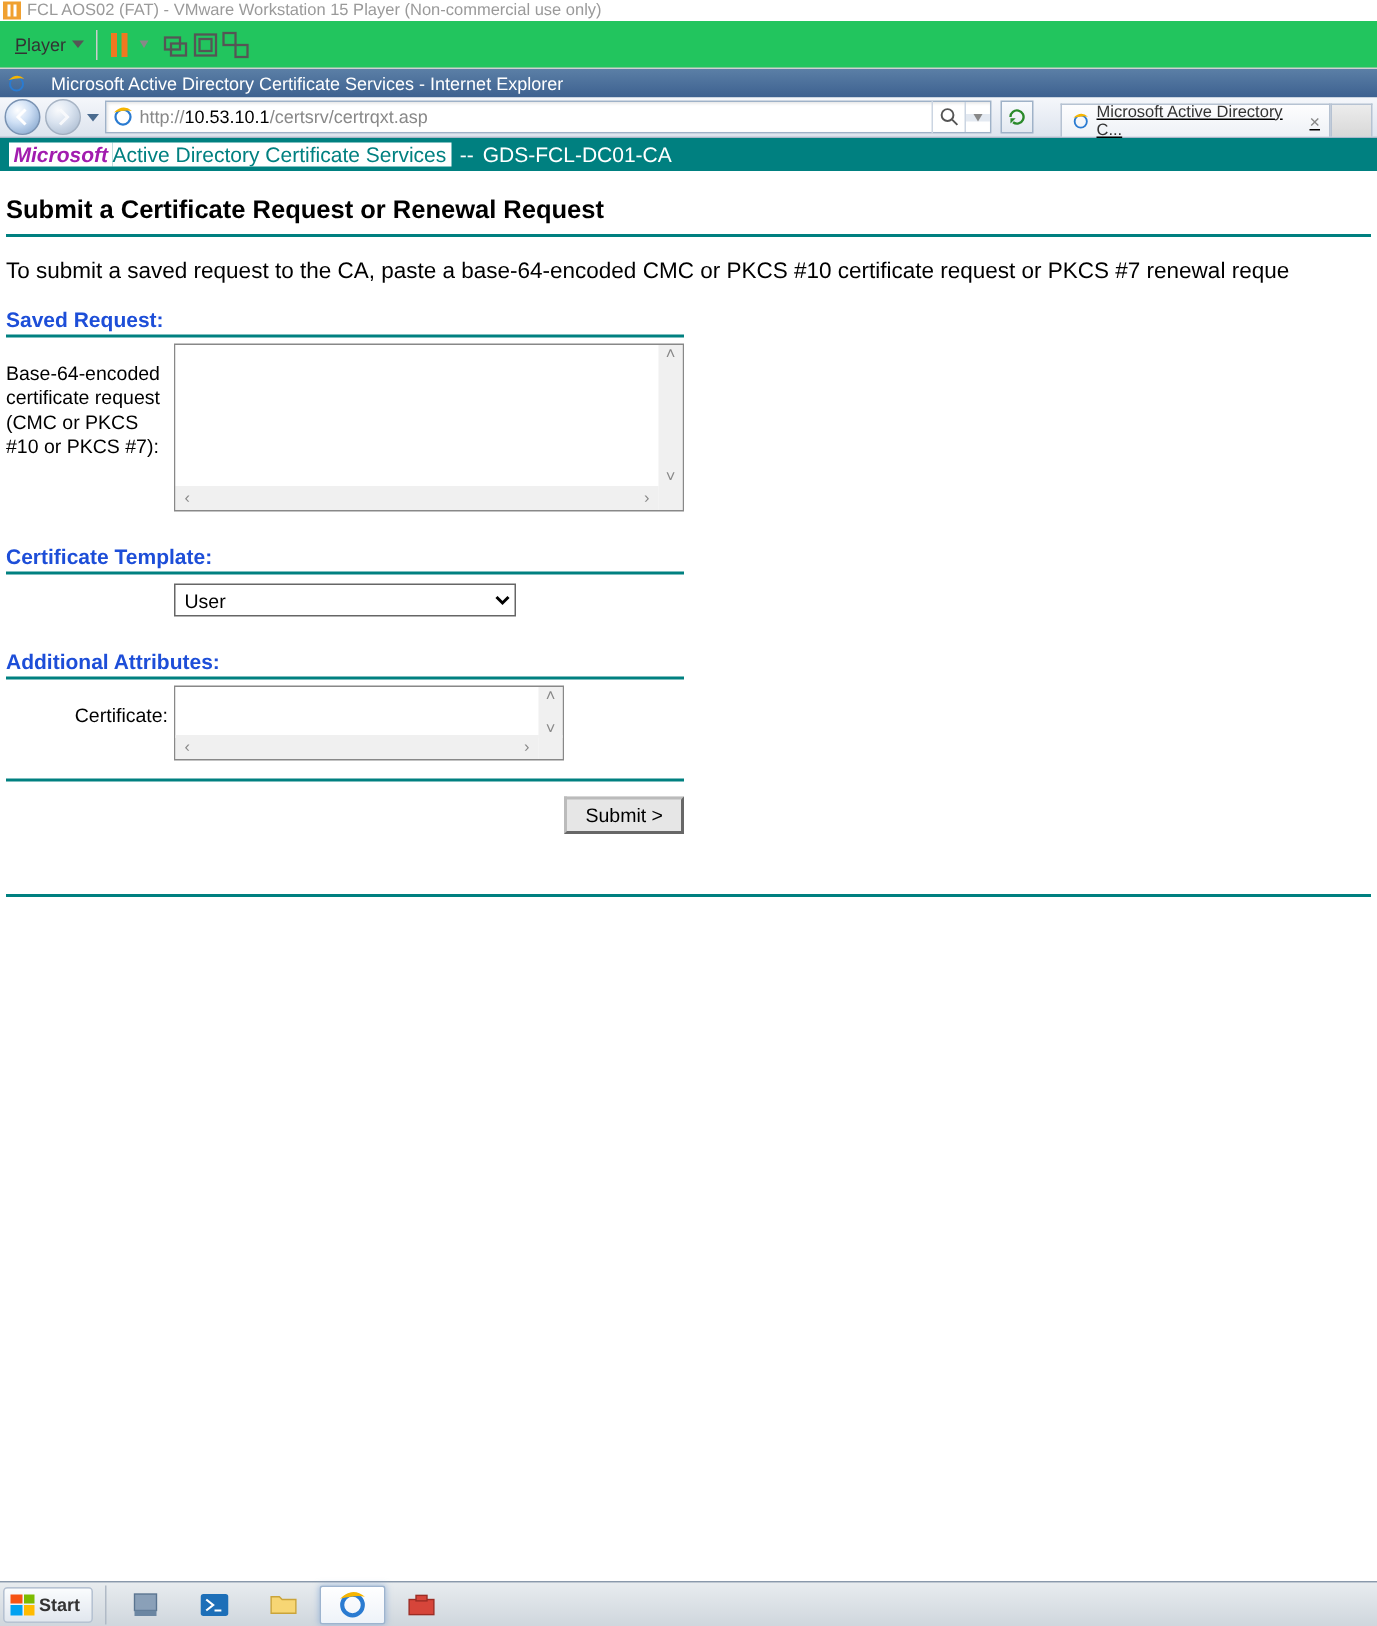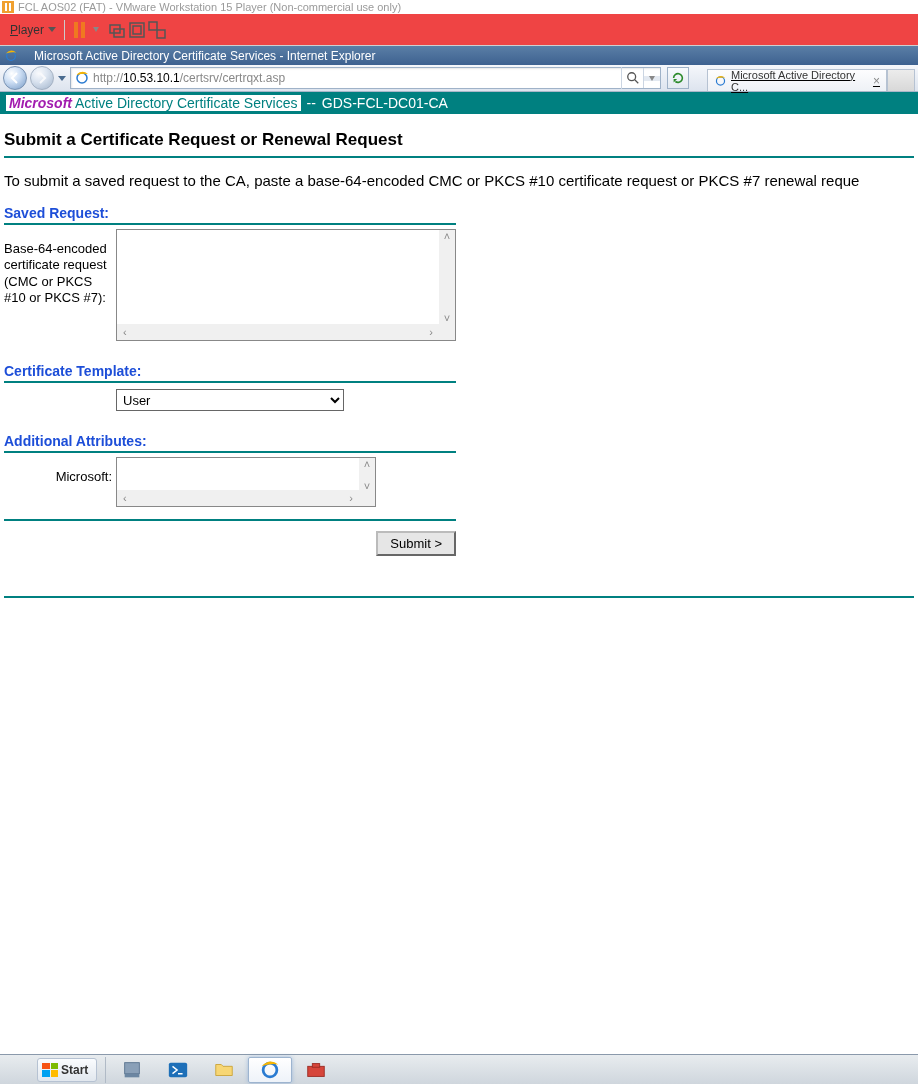--- a/index.html
+++ b/index.html
@@ -7,21 +7,21 @@
 
   
   .vmware-title { height: 14px; display: flex; align-items: center; gap: 4px; padding: 0 2px; color: #9a9a9a; font-size: 11px; }
   .vmware-title .vm-icon { width: 12px; height: 12px; background: #f0a030; position: relative; }
   .vmware-title .vm-icon::before,
   .vmware-title .vm-icon::after { content:""; position:absolute; background:#fff; }
   .vmware-title .vm-icon::before { left:3px; top:2px; width:2px; height:8px; }
   .vmware-title .vm-icon::after { left:7px; top:2px; width:2px; height:8px; }
 
   
-  .vmware-toolbar { height: 32px; display: flex; align-items: center; border-bottom: 1px solid #d0d0d0; padding: 0 6px; gap: 0; background: #ef4444; }
+  .vmware-toolbar { height: 32px; display: flex; align-items: center; border-bottom: 1px solid #d0d0d0; padding: 0 6px; gap: 0; background: #22c55e; }
   .player-menu { display:flex; align-items:center; gap:4px; padding: 2px 4px; color:#333; cursor:pointer; }
   .player-menu .caret { width:0;height:0;border-left:4px solid transparent;border-right:4px solid transparent;border-top:5px solid #555; }
   .tb-sep { width:1px; height:20px; background:#ccc; margin: 0 4px; }
   .pause-icon { display:flex; gap:3px; padding:2px 3px; }
   .pause-icon span { width:4px; height:16px; background:#f07820; }
   .small-caret { width:0;height:0;border-left:3px solid transparent;border-right:3px solid transparent;border-top:5px solid #888; margin-left:4px;}
   .tb-icon { width:20px; height:18px; display:flex; align-items:center; justify-content:center; cursor:pointer; }
   .send-icon svg, .fit-icon svg, .unity-icon svg { stroke:#555; fill:none; stroke-width:1.5; }
 
   
@@ -78,21 +78,21 @@
   select.tmpl { width:228px; height:22px; border:1px solid #666; background:#fff; font-size:13px; padding:1px 2px;}
 
   .attr-label { text-align:right; padding-right:4px; padding-top:12px;}
 
   .submit-row { width:452px; border-top:2px solid #008080; margin-top:12px; padding-top:10px; display:flex; justify-content:flex-end; }
   button.submit { padding:3px 12px; font-size:13px; background:#e6e6e6; border:2px outset #bbb; cursor:pointer;}
 
   .bottom-rule { border-top:2px solid #008080; margin-top:40px; width:100%; }
 
   
-  .taskbar { position:fixed; bottom:0; left:0; width:918px; height:30px; background:linear-gradient(#e8ecef,#cfd6dd); border-top:1px solid #8a99ab; display:flex; align-items:center;padding-left:35px; }
+  .taskbar { position:fixed; bottom:0; left:0; width:918px; height:30px; background:linear-gradient(#e8ecef,#cfd6dd); border-top:1px solid #8a99ab; display:flex; align-items:center; }
   .start-btn { height:24px; margin:0 2px; padding:2px 8px 2px 4px; background:linear-gradient(#fafcfe,#e1e7ee); border:1px solid #b6c2d2; border-radius:3px; display:flex; align-items:center; gap:3px; font-weight:bold; font-size:12px; color:#333; cursor:pointer;}
   .win-flag { width:16px; height:14px; display:grid; grid-template-columns:1fr 1fr; grid-template-rows:1fr 1fr; gap:1px;}
   .win-flag span:nth-child(1){background:#f65314;} .win-flag span:nth-child(2){background:#7cbb00;}
   .win-flag span:nth-child(3){background:#00a1f1;} .win-flag span:nth-child(4){background:#ffbb00;}
   .qlaunch { display:flex; align-items:center; gap:2px; margin-left:6px; border-left:1px solid #b0bac6; padding-left:4px; height:26px;}
   .ql-item { width:44px; height:26px; display:flex; align-items:center; justify-content:center; border:1px solid transparent; border-radius:2px; cursor:pointer;}
   .ql-item.active { background:linear-gradient(#fff,#eef3f9); border:1px solid #9db4cf; box-shadow:0 0 4px rgba(120,160,210,.6);}
   .ql-item svg { width:22px; height:22px; }
 
   
@@ -245,21 +245,21 @@
       <div class="select-line">
         <select class="tmpl">
           <option>User</option>
         </select>
       </div>
     </div>
 
     <div class="sect2">
       <div class="section-hdr">Additional Attributes:</div>
       <div class="field-row">
-        <div class="field-label attr-label">Microsoft:</div>
+        <div class="field-label attr-label">Certificate:</div>
         <div class="ta-wrap small">
           <textarea style=""></textarea>
           <div class="vbar">
             <span class="sb-arrow">˄</span>
             <span class="sb-arrow">˅</span>
           </div>
           <div class="hbar">
             <span class="sb-arrow">‹</span>
             <span class="sb-arrow">›</span>
           </div>

